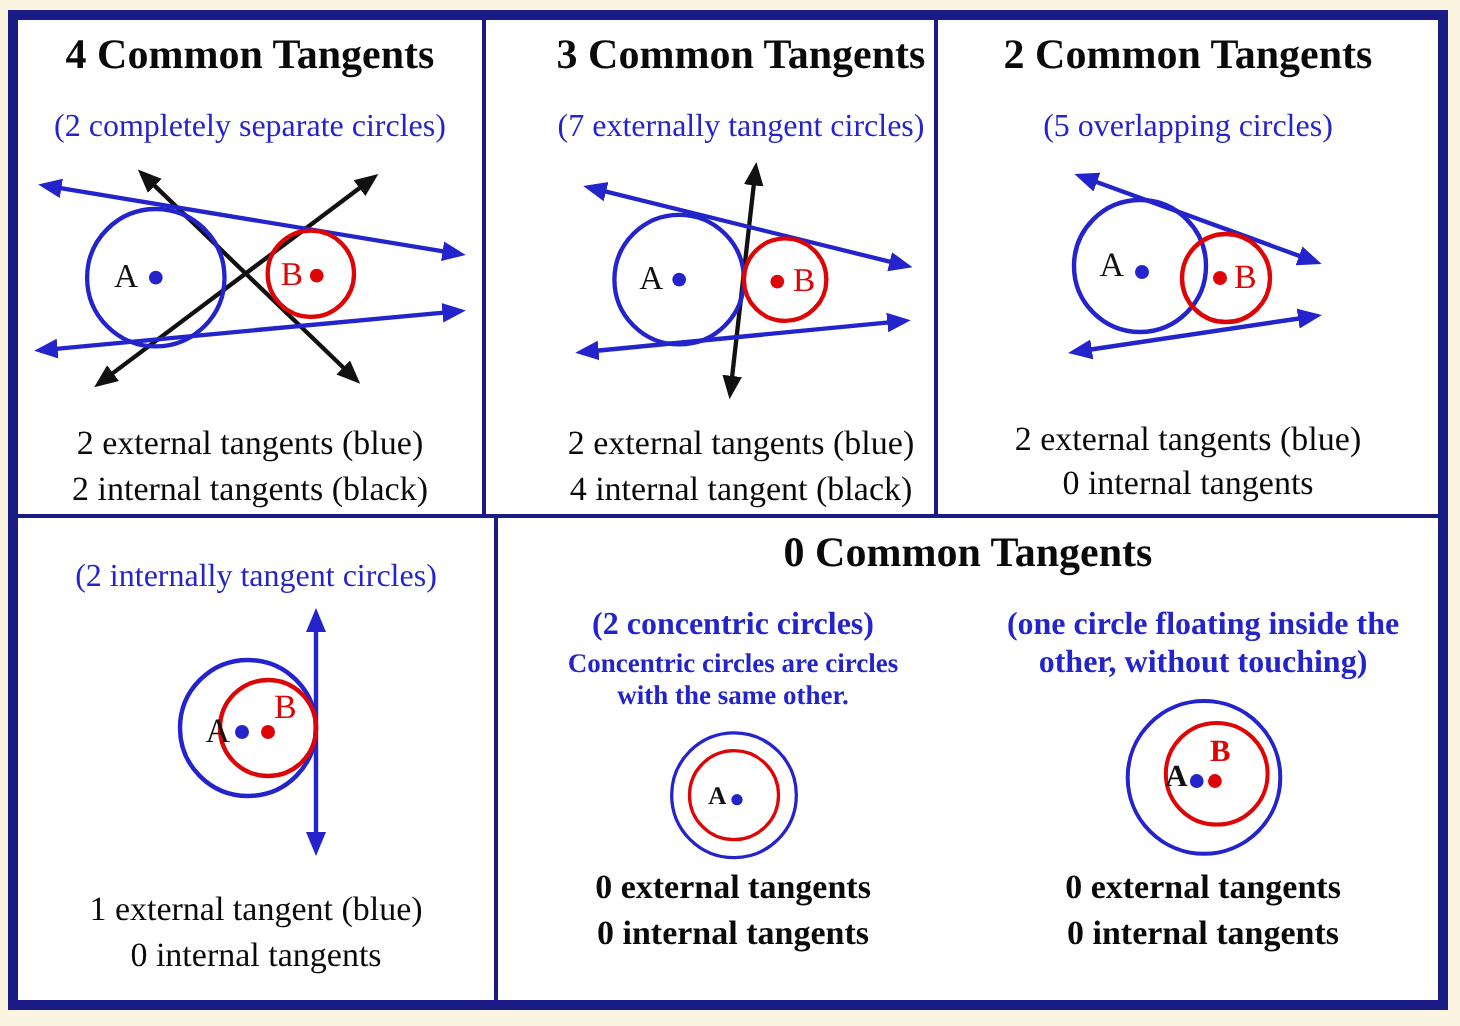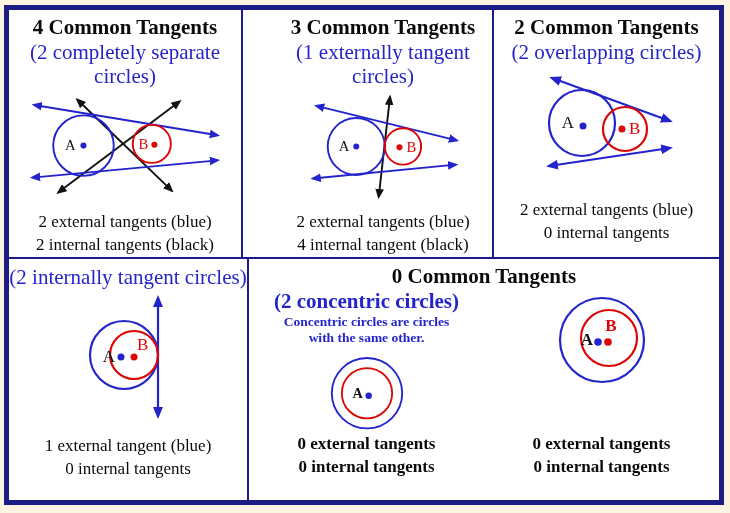--- a/index.html
+++ b/index.html
@@ -8,26 +8,26 @@
   html,body{margin:0;padding:0;}
   body{background:var(--cream);font-family:"Liberation Serif",serif;}
   .stage{position:relative;width:730px;height:513px;background:var(--cream);overflow:hidden;}
   .board{position:absolute;left:4px;top:5px;width:710px;height:490px;border:5px solid var(--navy);
          background:#ffffff;display:flex;flex-direction:column;justify-content:center;}
   .row{display:flex;min-height:0;}
   .row-top{height:247px;border-bottom:2px solid var(--navy);}
   .row-bottom{flex:1;}
   .panel{box-sizing:border-box;display:flex;flex-direction:column;align-items:center;padding-top:5px;min-width:0;}
   .p1{width:234px;border-right:2px solid var(--navy);}
-  .p2{width:251px;border-right:2px solid var(--navy);padding-left:31px;}
+  .p2{width:226px;border-right:2px solid var(--navy);padding-left:31px;}
   .p3{flex:1;}
   .p4{width:240px;border-right:2px solid var(--navy);}
   .p5{flex:1;}
   .title{font-size:21px;font-weight:bold;color:var(--ink);line-height:1.15;white-space:nowrap;}
-  .subtitle{font-size:21px;color:var(--blue);line-height:1.15;text-align:center;margin-top:1px;}
+  .subtitle{font-size:16px;color:var(--blue);line-height:1.15;text-align:center;margin-top:16px;}
   .note{font-size:13.5px;color:var(--blue);line-height:1.2;text-align:center;width:180px;margin-top:1px;}
   .caption{font-size:17px;color:var(--ink);line-height:1.35;text-align:center;}
   .cap-m8{margin-top:8px;} .cap-m12{margin-top:12px;} .cap-m2{margin-top:12px;}
   .cases{display:flex;width:100%;flex:1;min-height:0;}
   .case{flex:1;display:flex;flex-direction:column;align-items:center;min-width:0;font-weight:bold;}
   .case .caption{margin-top:auto;margin-bottom:21px;}
   .sub-wide{width:232px;}
   svg{display:block;}
   .ln{fill:none;stroke-width:2.2;}
   .ln-blue{stroke:var(--blue);} .ln-black{stroke:#111111;}
@@ -72,41 +72,41 @@
           <circle class="dot-red" cx="151" cy="61" r="3.5"></circle>
         </svg>
         <div class="caption cap-m8">
           <div>2 external tangents (blue)</div>
           <div>2 internal tangents (black)</div>
         </div>
       </div>
 
       <div class="panel p2">
         <div class="title">3 Common Tangents</div>
-        <div class="subtitle">(1 externally tangent circles)</div>
+        <div class="subtitle">(7 externally tangent circles)</div>
         <svg width="247" height="128" viewBox="0 0 247 128" style="margin-top:4px">
           <line class="ln ln-black" x1="131" y1="6" x2="118" y2="121" marker-start="url(#ar-black)" marker-end="url(#ar-black)"></line>
           <line class="ln ln-blue" x1="46" y1="16" x2="208" y2="56" marker-start="url(#ar-blue)" marker-end="url(#ar-blue)"></line>
           <line class="ln ln-blue" x1="42" y1="100" x2="207" y2="84" marker-start="url(#ar-blue)" marker-end="url(#ar-blue)"></line>
           <circle class="circ circ-blue" cx="92" cy="63" r="33"></circle>
           <circle class="circ circ-red" cx="146" cy="63" r="21"></circle>
           <text class="lbl lbl-black" x="84" y="68" text-anchor="end">A</text>
           <circle class="dot-blue" cx="92" cy="63" r="3.5"></circle>
           <circle class="dot-red" cx="142" cy="64" r="3.5"></circle>
           <text class="lbl lbl-red" x="150" y="69">B</text>
         </svg>
         <div class="caption cap-m8">
           <div>2 external tangents (blue)</div>
           <div>4 internal tangent (black)</div>
         </div>
       </div>
 
       <div class="panel p3">
         <div class="title">2 Common Tangents</div>
-        <div class="subtitle">(2 overlapping circles)</div>
+        <div class="subtitle">(5 overlapping circles)</div>
         <svg width="225" height="120" viewBox="0 0 225 120" style="margin-top:3px">
           <line class="ln ln-blue" x1="58" y1="11" x2="176" y2="54" marker-start="url(#ar-blue)" marker-end="url(#ar-blue)"></line>
           <line class="ln ln-blue" x1="55" y1="99" x2="176" y2="81" marker-start="url(#ar-blue)" marker-end="url(#ar-blue)"></line>
           <circle class="circ circ-blue" cx="88" cy="56" r="33"></circle>
           <circle class="circ circ-red" cx="131" cy="62" r="22"></circle>
           <text class="lbl lbl-black" x="80" y="61" text-anchor="end">A</text>
           <circle class="dot-blue" cx="89" cy="59" r="3.5"></circle>
           <circle class="dot-red" cx="128" cy="62" r="3.5"></circle>
           <text class="lbl lbl-red" x="135" y="67">B</text>
         </svg>
@@ -149,20 +149,21 @@
               <text class="lbl lbl-black" x="70" y="54" text-anchor="end">A</text>
               <circle class="dot-blue" cx="77" cy="51" r="3.8"></circle>
             </svg>
             <div class="caption">
               <div>0 external tangents</div>
               <div>0 internal tangents</div>
             </div>
           </div>
 
           <div class="case">
+            <div class="subtitle sub-wide">(one circle floating inside the other, without touching)</div>
             <svg width="150" height="96" viewBox="0 0 150 96" style="margin-top:5px">
               <circle class="circ circ-blue" cx="75" cy="47" r="42"></circle>
               <circle class="circ circ-red" cx="82" cy="45" r="28"></circle>
               <text class="lbl lbl-black" x="66" y="52" text-anchor="end">A</text>
               <circle class="dot-blue" cx="71" cy="49" r="3.8"></circle>
               <circle class="dot-red" cx="81" cy="49" r="3.8"></circle>
               <text class="lbl lbl-red" x="84" y="38" text-anchor="middle">B</text>
             </svg>
             <div class="caption">
               <div>0 external tangents</div>

